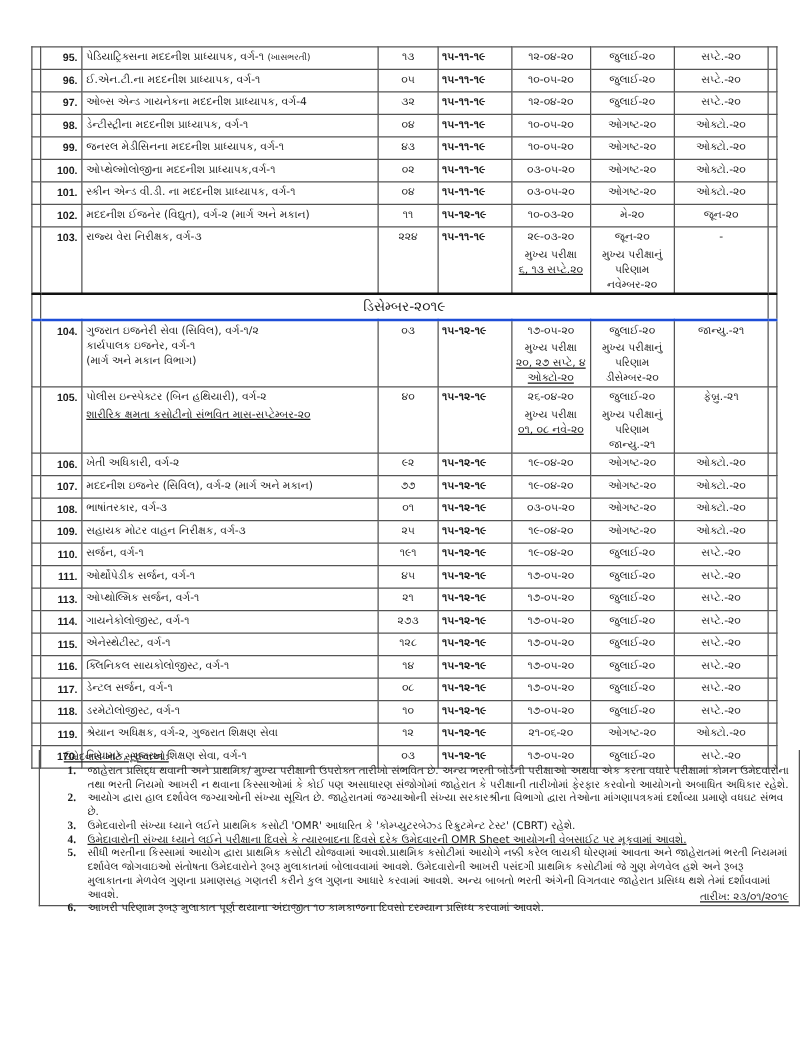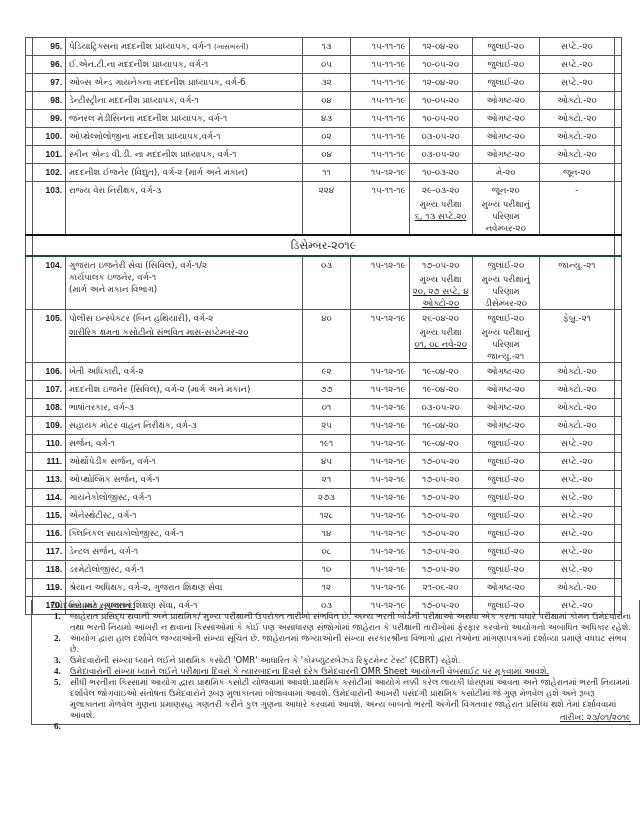--- a/index.html
+++ b/index.html
@@ -5,30 +5,30 @@
   html, body { margin:0; padding:0; background:#ffffff; }
   body { width:640px; height:832px; position:relative; overflow:hidden;
          font-family:"DejaVu Sans", sans-serif; color:#1a1a1a; }
   .page { position:absolute; left:25px; top:37px; width:565px; }
   table.sched { border-collapse:collapse; width:597px; table-layout:fixed; font-size:8.6px; }
   table.sched td { border:1px solid #555; padding:0 3px; vertical-align:top; line-height:12px; height:15px; }
   td.gut { width:6px; padding:0 !important; }
   td.no { width:26px; text-align:right; font-family:"Liberation Sans", sans-serif; font-weight:bold; font-size:8.5px; padding-top:2px !important; }
   td.desc { width:230px; }
   td.cnt { width:40px; text-align:center; }
-  td.pub { width:52px; text-align:right; }
+  td.pub { width:52px; text-align:left;font-weight:bold; }
   td.exam { width:56px; text-align:center; }
   td.res { width:60px; text-align:center; }
   td.intv { width:68px; text-align:center; }
   td.tail { width:6px; padding:0 !important; }
   td .cell { padding-top:2px; }
   .sub { display:block; margin-top:2px; }
   .ul { text-decoration:underline; }
   .small { font-size:7px; }
-  tr.section td { border-top:2.5px solid #111; border-bottom:2px solid #14532d; }
+  tr.section td { border-top:2.5px solid #111; border-bottom:2px solid #1d4ed8; }
   tr.section td.sec-title { text-align:center; font-size:11px; height:19px; line-height:19px; padding:0; }
   .notes { position:absolute; left:31px; top:600px; width:591px; height:124px; border:1px solid #555; border-top:none; font-size:8.4px; line-height:11px;padding-left:16px; }
   .notes-title { margin-left:3px; text-decoration:underline; }
   .note { position:relative; padding-left:22px; padding-right:6px; }
   .note .num { position:absolute; left:6px; top:0; font-family:"Liberation Serif", serif; font-weight:bold; font-size:9px; }
   .note-date { position:absolute; right:8px; bottom:1px; text-decoration:underline; }
 </style>
 </head>
 <body>
 
@@ -86,21 +86,21 @@
     <td class="intv">
             <div class="cell">સપ્ટે.-૨૦</div>
           </td>
     <td class="tail"></td>
   </tr>
 
   <tr>
     <td class="gut"></td>
     <td class="no">97.</td>
     <td class="desc">
-      <div class="cell"><span>ઓબ્સ એન્ડ ગાયનેકના મદદનીશ પ્રાધ્યાપક, વર્ગ-6</span> </div>
+      <div class="cell"><span>ઓબ્સ એન્ડ ગાયનેકના મદદનીશ પ્રાધ્યાપક, વર્ગ-4</span> </div>
 
     </td>
     <td class="cnt">
             <div class="cell">૩૨</div>
           </td>
     <td class="pub">
             <div class="cell">૧૫-૧૧-૧૯</div>
           </td>
     <td class="exam">
       <div class="cell">૧૨-૦૪-૨૦</div>
@@ -729,16 +729,16 @@
 </div>
 
 <div class="notes">
   <div class="notes-title">ઉમેદવારો માટે સૂચનાઓ:</div>
   <div id="notes-list">
       <div class="note"><span class="num">1.</span><span>જાહેરાત પ્રસિદ્ધ થવાની અને પ્રાથમિક/ મુખ્ય પરીક્ષાની ઉપરોક્ત તારીખો સંભવિત છે. અન્ય ભરતી બોર્ડની પરીક્ષાઓ અથવા એક કરતા વધારે પરીક્ષામાં કોમન ઉમેદવારોના તથા ભરતી નિયમો આખરી ન થવાના કિસ્સાઓમાં કે કોઈ પણ અસાધારણ સંજોગોમાં જાહેરાત કે પરીક્ષાની તારીખોમાં ફેરફાર કરવોનો આયોગનો અબાધિત અધિકાર રહેશે.</span></div>
       <div class="note"><span class="num">2.</span><span>આયોગ દ્વારા હાલ દર્શાવેલ જગ્યાઓની સંખ્યા સૂચિત છે. જાહેરાતમાં જગ્યાઓની સંખ્યા સરકારશ્રીના વિભાગો દ્વારા તેઓના માંગણાપત્રકમાં દર્શાવ્યા પ્રમાણે વધઘટ સંભવ છે.</span></div>
       <div class="note"><span class="num">3.</span><span>ઉમેદવારોની સંખ્યા ધ્યાને લઈને પ્રાથમિક કસોટી 'OMR' આધારિત કે 'કોમ્પ્યુટરબેઝ્ડ રિક્રુટમેન્ટ ટેસ્ટ' (CBRT) રહેશે.</span></div>
       <div class="note"><span class="num">4.</span><span class="ul">ઉમેદાવારોની સંખ્યા ધ્યાને લઈને પરીક્ષાના દિવસે કે ત્યારબાદના દિવસે દરેક ઉમેદવારની OMR Sheet આયોગની વેબસાઈટ પર મૂકવામાં આવશે.</span></div>
       <div class="note"><span class="num">5.</span><span>સીધી ભરતીના કિસ્સામાં આયોગ દ્વારા પ્રાથમિક કસોટી યોજવામાં આવશે.પ્રાથમિક કસોટીમાં આયોગે નક્કી કરેલ લાયકી ધોરણમાં આવતા અને જાહેરાતમાં ભરતી નિયમમાં દર્શાવેલ જોગવાઇઓ સંતોષતા ઉમેદવારોને રૂબરૂ મુલાકાતમાં બોલાવવામાં આવશે. ઉમેદવારોની આખરી પસંદગી પ્રાથમિક કસોટીમાં જે ગુણ મેળવેલ હશે અને રૂબરૂ મુલાકાતના મેળવેલ ગુણના પ્રમાણસહ ગણતરી કરીને કુલ ગુણના આધારે કરવામાં આવશે. અન્ય બાબતો ભરતી અંગેની વિગતવાર જાહેરાત પ્રસિધ્ધ થશે તેમાં દર્શાવવામાં આવશે.</span></div>
-      <div class="note"><span class="num">6.</span></div>
+      <div class="note"><span class="num">6.</span><span>આખરી પરિણામ રૂબરૂ મુલાકાત પૂર્ણ થયાના અંદાજીત ૧૦ કામકાજના દિવસો દરમ્યાન પ્રસિધ્ધ કરવામાં આવશે.</span></div>
     </div>
   <div class="note-date">તારીખ: ૨૩/૦૧/૨૦૧૯</div>
 </div>
 
 </body></html>

